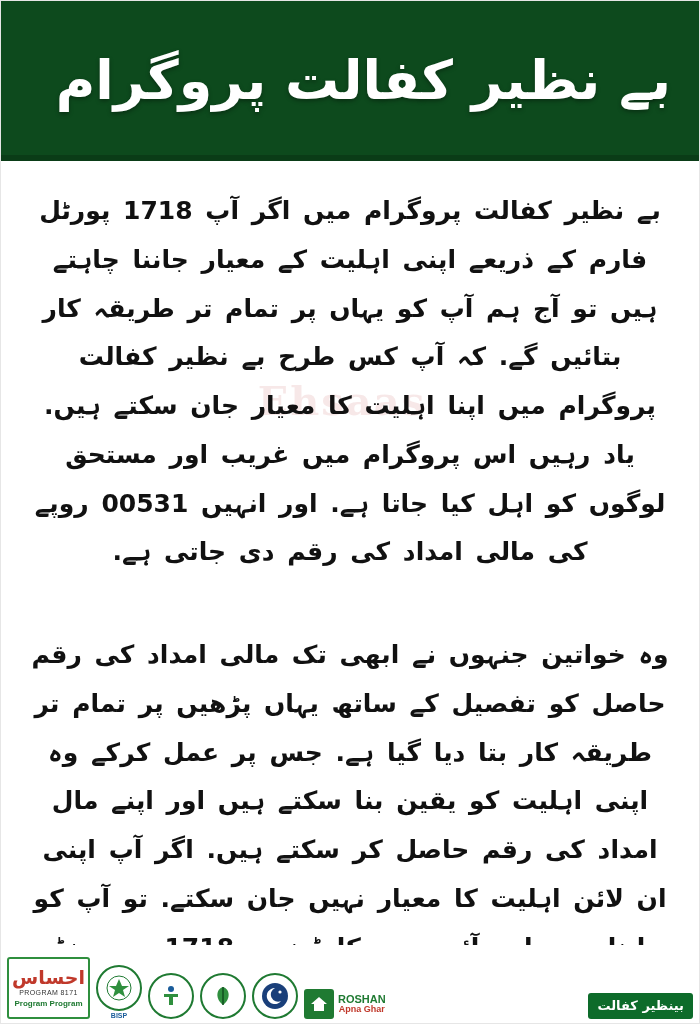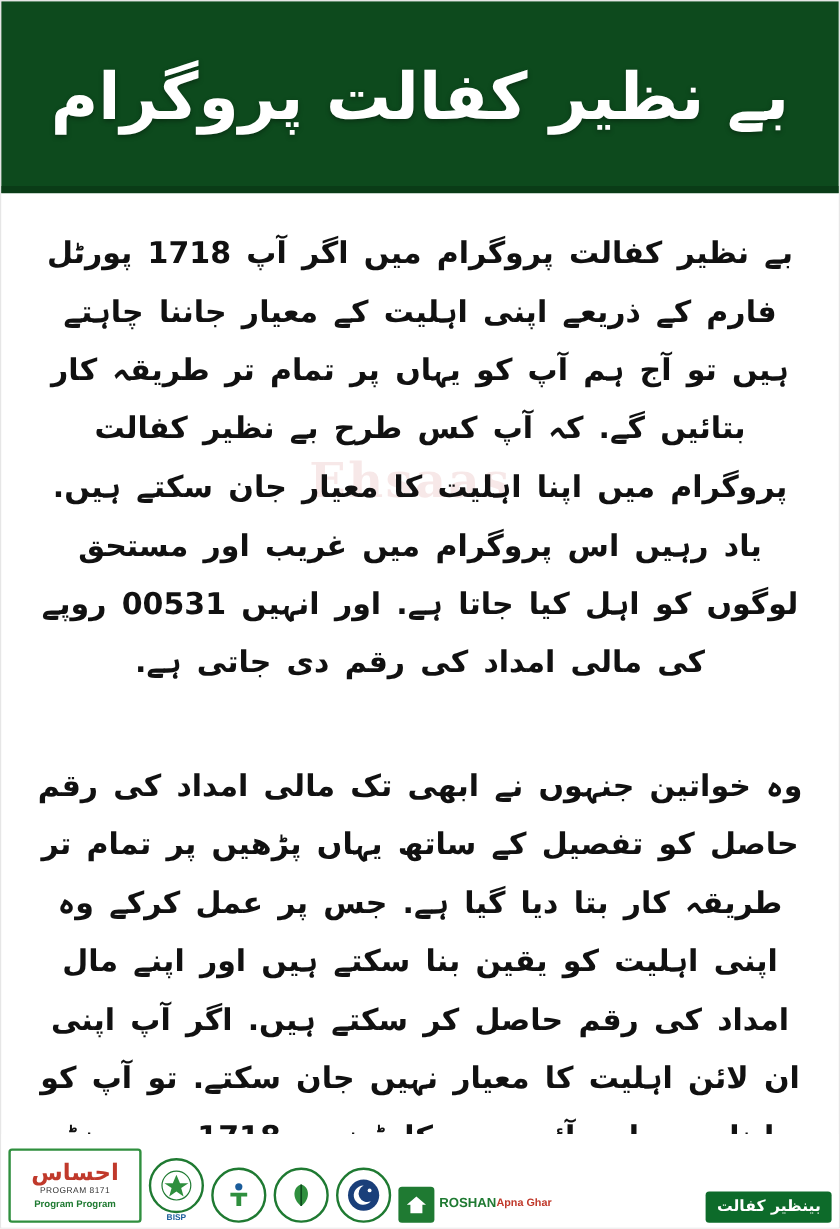--- a/index.html
+++ b/index.html
@@ -18,21 +18,21 @@
   }
 
   
   .header {
     position: relative;
     width: 100%;
     height: 160px;
     background: #0d4a1d;
     display: flex;
     align-items: center;
-    justify-content: center;
+    justify-content: flex-end;
     overflow: hidden;
   }
   .header::after {
     content: "";
     position: absolute;
     left: 0; right: 0; bottom: 0;
     height: 6px;
     background: #0a3c17;
   }
   .header-title {
@@ -100,21 +100,21 @@
     left: 0; right: 0; bottom: 0;
     height: 78px;
     display: flex;
     align-items: flex-end;
     padding: 0 6px 4px 6px;
     gap: 6px;
     z-index: 3;
     background: #ffffff;
   }
   .logo-ehsaas {
-    width: 111px; height: 62px;
+    width: 83px; height: 62px;
     border: 2px solid #2f8f3e;
     border-radius: 3px;
     display: flex;
     flex-direction: column;
     align-items: center;
     justify-content: center;
     background: #ffffff;
     flex: 0 0 auto;
   }
   .logo-ehsaas .mark {
@@ -166,21 +166,21 @@
     gap: 4px;
     flex: 0 0 auto;
   }
   .logo-roshan .house {
     width: 30px; height: 30px;
     background: #1f7a32;
     border-radius: 3px;
     display: flex; align-items: center; justify-content: center;
   }
   .logo-roshan .rtxt {
-    display: flex; flex-direction: row; line-height: 1.05;
+    display: flex; flex-direction: column; line-height: 1.05; align-items: center;
   }
   .logo-roshan .r1 { font-size: 11px; font-weight: bold; color: #1f7a32; }
   .logo-roshan .r2 { font-size: 9px; font-weight: bold; color: #c0392b; }
 
   .badge {
     font-family: "DejaVu Sans", sans-serif;
     direction: rtl;
     unicode-bidi: bidi-override;
     font-size: 13px;
     font-weight: bold;

